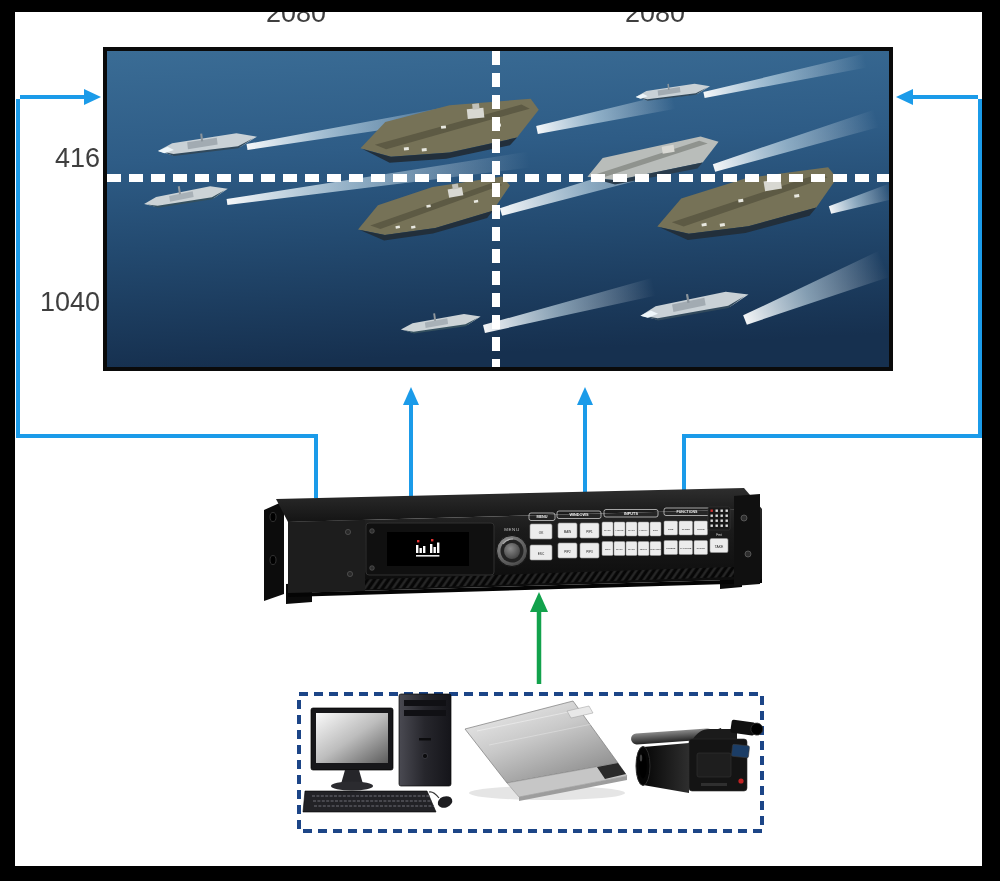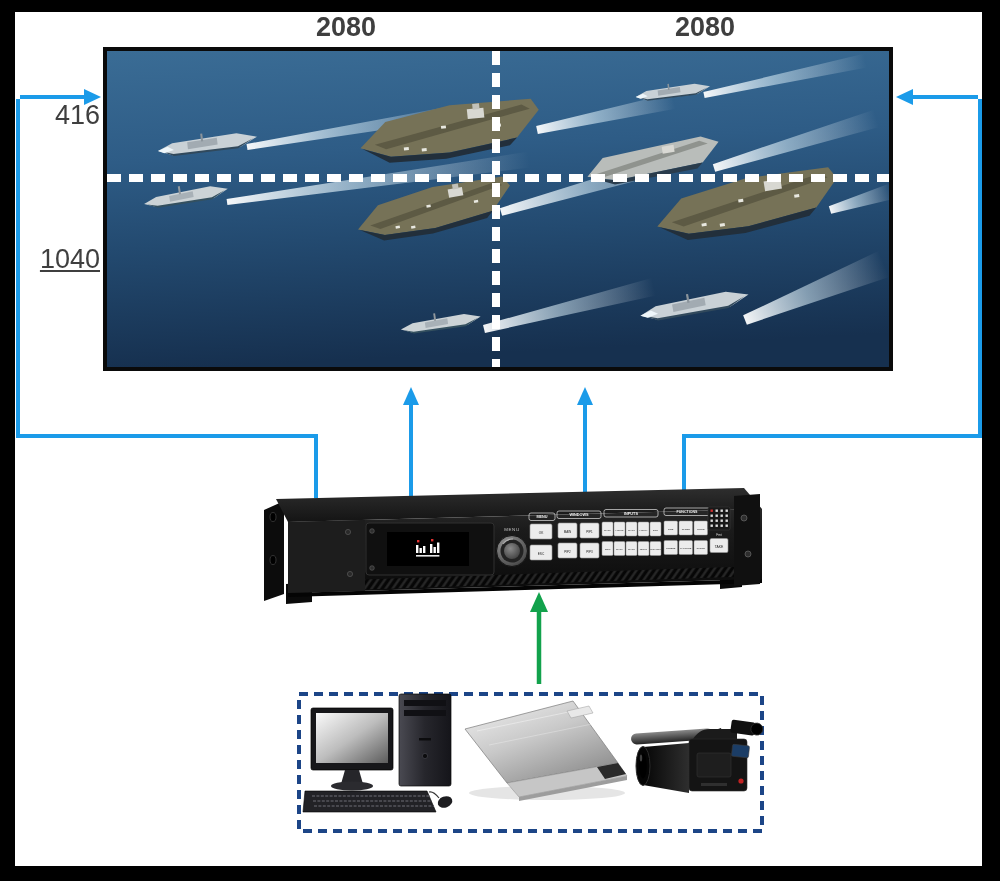--- a/index.html
+++ b/index.html
@@ -4,39 +4,39 @@
 <style>
   html,body{margin:0;padding:0;background:#ffffff;}
   .canvas{position:relative;width:1000px;height:881px;background:#ffffff;overflow:hidden;
           font-family:"Liberation Sans",sans-serif;}
   .frame{position:absolute;background:#000;z-index:50;}
   .frame.top{left:0;top:0;width:1000px;height:12px;}
   .frame.left{left:0;top:0;width:15px;height:881px;}
   .frame.right{left:982px;top:0;width:18px;height:881px;}
   .frame.bottom{left:0;top:866px;width:1000px;height:15px;}
   .dim-label{position:absolute;color:#3f3f3f;font-size:27px;line-height:27px;}
-  .dim-top{top:14px;width:110px;text-align:right;font-weight:bold;}
-  .dim-left{width:82px;text-align:right;left:18px;}
+  .dim-top{top:0;width:110px;text-align:left;}
+  .dim-left{width:82px;text-align:right;left:18px;margin-top:43px;}
   .wall{position:absolute;left:103px;top:47px;width:782px;height:316px;border:4px solid #0a0a0a;background:#24496f;}
   .overlay{position:absolute;left:0;top:0;z-index:5;pointer-events:none;}
   .device-svg{position:absolute;left:260px;top:484px;z-index:10;}
   .sources-svg{position:absolute;left:295px;top:689px;z-index:8;}
   .caption{position:absolute;left:346px;top:834px;width:400px;text-align:center;
            font-size:29px;color:#161616;z-index:9;letter-spacing:0.5px;}
   svg text{font-family:"Liberation Sans",sans-serif;}
 </style>
 </head>
 <body>
 
 <div class="canvas">
 
   <div class="dim-label dim-top" style="left:266px;">2080</div>
   <div class="dim-label dim-top" style="left:625px;">2080</div>
   <div class="dim-label dim-left" style="top:102px;">416</div>
-  <div class="dim-label dim-left" style="top:246px;text-decoration:underline;">1040</div>
+  <div class="dim-label dim-left" style="top:246px;">1040</div>
 
   <div class="wall">
     <svg width="782" height="316" viewBox="0 0 782 316">
       <defs>
         <linearGradient id="sea" x1="0" y1="0" x2="0.12" y2="1">
           <stop offset="0" stop-color="#3a6c95"></stop>
           <stop offset="0.35" stop-color="#2e5c86"></stop>
           <stop offset="0.62" stop-color="#234a70"></stop>
           <stop offset="1" stop-color="#16304f"></stop>
         </linearGradient>

